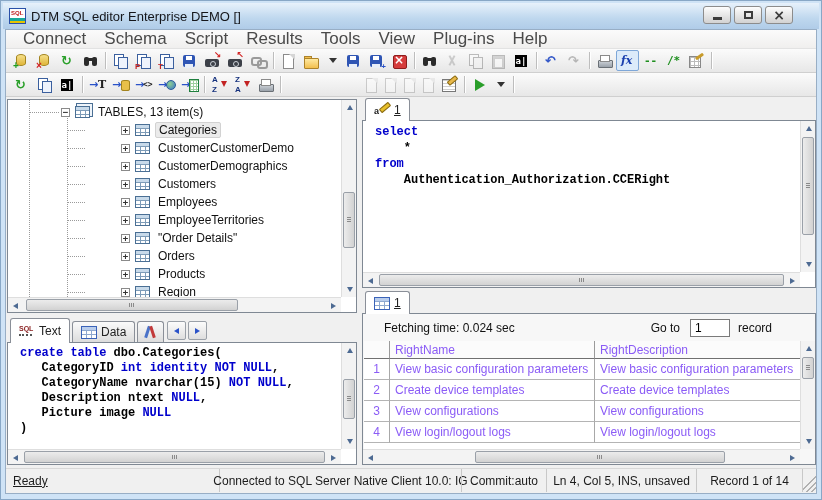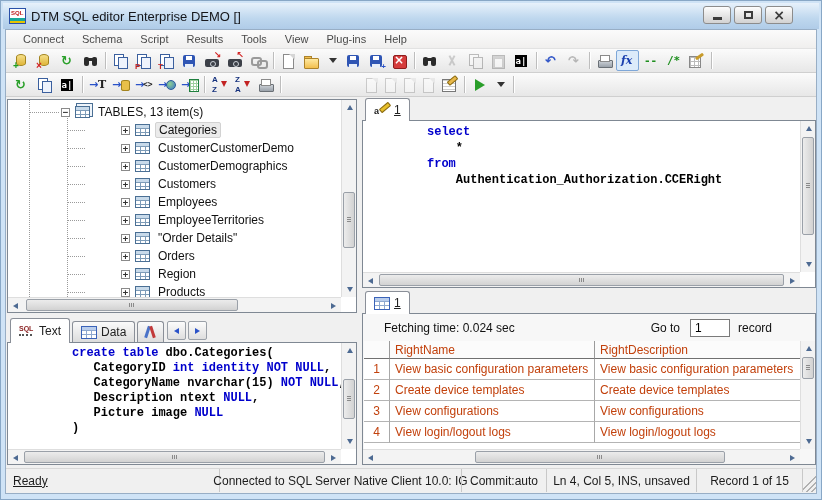--- a/index.html
+++ b/index.html
@@ -16,21 +16,21 @@
   .winbtns{position:absolute;right:26px;top:3px;display:flex;gap:3px;}
   .wbtn{width:28px;height:18px;border:1px solid #8c8c8c;border-radius:3px;
         background:linear-gradient(#fdfdfd,#e9e9e9 45%,#d2d2d2);display:flex;align-items:center;justify-content:center;}
   .g-min{width:9px;height:3px;background:#3c3c3c;margin-top:6px;}
   .g-max{width:9px;height:8px;border:2px solid #3c3c3c;}
   .g-close{font:bold 14px/14px "DejaVu Sans",sans-serif;color:#3c3c3c;}
   
   .inner{position:absolute;left:4px;top:28px;width:812px;height:465px;background:#f0f0f0;border:1px solid #98aec5;}
   .menubar{height:19px;display:flex;align-items:center;padding-left:8px;background:linear-gradient(#fbfbfb,#f0efee);
            border-bottom:1px solid #e2e2e2;}
-  .mi{font-size:11px;color:#4a4a4a;padding:0 9px;}
+  .mi{font-size:17px;color:#4a4a4a;padding:0 9px;}
   .tb{display:flex;align-items:center;background:linear-gradient(#fbfbfb,#e7e7e7);border-bottom:1px solid #cfcfcf;padding-left:4px;}
   .tb1{height:24px;}
   .tb2{height:24px;}
   .tbb{width:23px;height:21px;display:flex;align-items:center;justify-content:center;flex:none;position:relative;}
   .tbb.narrow{width:19px;}
   .tsep{width:1px;height:17px;background:#bdbdbd;box-shadow:1px 0 0 #fff;margin:0 3px;flex:none;}
   .dis{opacity:.38;filter:grayscale(1);}
   .pressed{border:1px solid #7ea7d8;background:#dcebfa;border-radius:2px;}
   
   .ic{position:relative;display:inline-block;width:17px;height:16px;}
@@ -148,29 +148,29 @@
       repeating-linear-gradient(180deg,transparent 0 3px,#8fa9d0 3px 4px);}
   .u1,.u2{position:absolute;top:1px;width:6px;height:6px;border-radius:50%;}
   .u1{left:1px;background:#f0a840;} .u2{left:7px;background:#4a78c8;}
   .u1::after,.u2::after{content:"";position:absolute;left:-1px;top:5px;width:8px;height:6px;border-radius:2px;background:inherit;}
   .g-tools::before{content:"";position:absolute;left:3px;top:1px;width:3px;height:12px;background:#4a72c8;transform:rotate(18deg);}
   .g-tools::after{content:"";position:absolute;left:8px;top:1px;width:3px;height:12px;background:#c23a3a;transform:rotate(-18deg);}
   .g-pencil::before{content:"a";position:absolute;left:0;top:3px;font:bold 9px/10px "Liberation Sans",sans-serif;color:#222;}
   .g-pencil::after{content:"";position:absolute;left:5px;top:2px;width:10px;height:3px;background:#e8c02a;border:1px solid #8a6a10;
       transform:rotate(-40deg);border-radius:1px;}
   
-  .code{position:absolute;left:1px;top:0;right:15px;bottom:15px;overflow:hidden;background:#fff;padding:3px 0 0 19px;margin-left:44px;}
+  .code{position:absolute;left:1px;top:0;right:15px;bottom:15px;overflow:hidden;background:#fff;padding:3px 0 0 11px;}
   .cl{font:bold 12px/16px "Liberation Mono",monospace;color:#000;}
   .cl span{white-space:pre;}
   .kw{color:#0000cc;}
   .ddl .cl{line-height:15px;}
   
   .inforow{position:absolute;left:1px;right:1px;top:0;height:27px;background:#f7f7f7;display:flex;align-items:center;font-size:12px;color:#111;}
   .goto-input{width:40px;height:18px;border:1px solid #7a7a7a;font:12px "Liberation Sans",sans-serif;padding:0 4px;}
-  .grid{position:absolute;left:1px;right:15px;top:27px;bottom:15px;background:#fff;overflow:hidden;font-size:12px;color:#c2410c;}
+  .grid{position:absolute;left:1px;right:15px;top:27px;bottom:15px;background:#fff;overflow:hidden;font-size:12px;color:#8b5cf6;}
   .g-row{display:flex;height:21px;}
   .g-row.hdr{height:18px;background:#fbfbfb;}
   .g-cell{border-right:1px solid #a8a8a8;border-bottom:1px solid #b4b4b4;padding:0 5px;display:flex;align-items:center;
           white-space:nowrap;overflow:hidden;}
   .g-row.hdr .g-cell{border-bottom:1px solid #707070;border-right:1px solid #9a9a9a;}
   .c-num{width:26px;justify-content:center;flex:none;}
   .c-name{width:205px;flex:none;} .c-desc{width:206px;flex:none;}
   
   .status{height:24px;display:flex;align-items:center;background:#f0f0f0;border-top:1px solid #d8d8d8;font-size:12px;color:#1c1c1c;}
   .st{display:flex;align-items:center;justify-content:center;height:100%;flex:none;border-left:1px solid #c8c8c8;white-space:nowrap;}
@@ -434,26 +434,26 @@
             <span class="tlabel">"Order Details"</span>
           </div>
           <div class="trow child">
             <span class="ebox plus"></span>
             <span class="t-ic"></span>
             <span class="tlabel">Orders</span>
           </div>
           <div class="trow child">
             <span class="ebox plus"></span>
             <span class="t-ic"></span>
+            <span class="tlabel">Products</span>
+          </div>
+          <div class="trow child">
+            <span class="ebox plus"></span>
+            <span class="t-ic"></span>
             <span class="tlabel">Region</span>
-          </div>
-          <div class="trow child">
-            <span class="ebox plus"></span>
-            <span class="t-ic"></span>
-            <span class="tlabel">Products</span>
           </div>
         </div>
         <div class="sbv" style="bottom:15px;">
           <div class="sb-btn" style="top:0;">
               <span class="tri-up"></span>
             </div>
           <div class="vthumb" style="top:92px;height:56px;"></div>
           <div class="sb-btn" style="bottom:0;">
               <span class="tri-dn"></span>
             </div>
@@ -615,17 +615,17 @@
           </div>
         </div>
       </div>
     </div>
 
     <div class="status">
       <span class="st st-ready">Ready</span>
       <span class="st" style="width:242px;">Connected to SQL Server Native Client 10.0: IG</span>
       <span class="st" style="width:85px;">Commit:auto</span>
       <span class="st" style="width:150px;">Ln 4, Col 5, INS, unsaved</span>
-      <span class="st" style="width:106px;">Record 1 of 15</span>
+      <span class="st" style="width:106px;">Record 1 of 14</span>
       <span class="st grip"></span>
     </div>
   </div>
 </div>
 
 </body></html>

